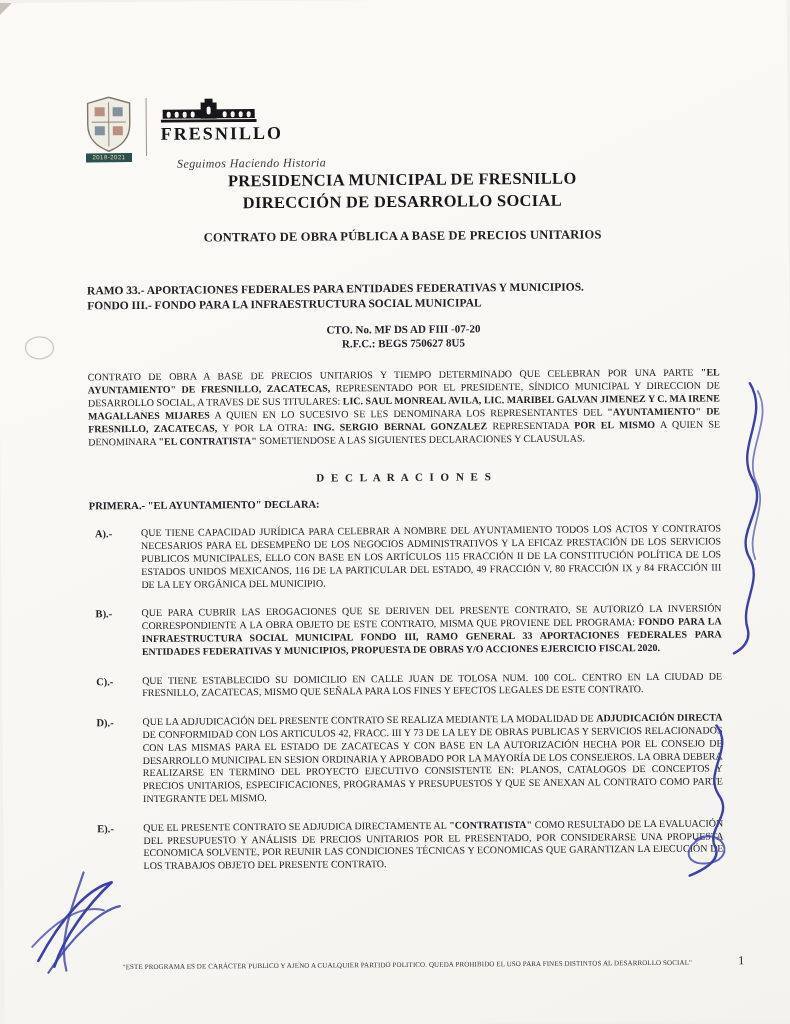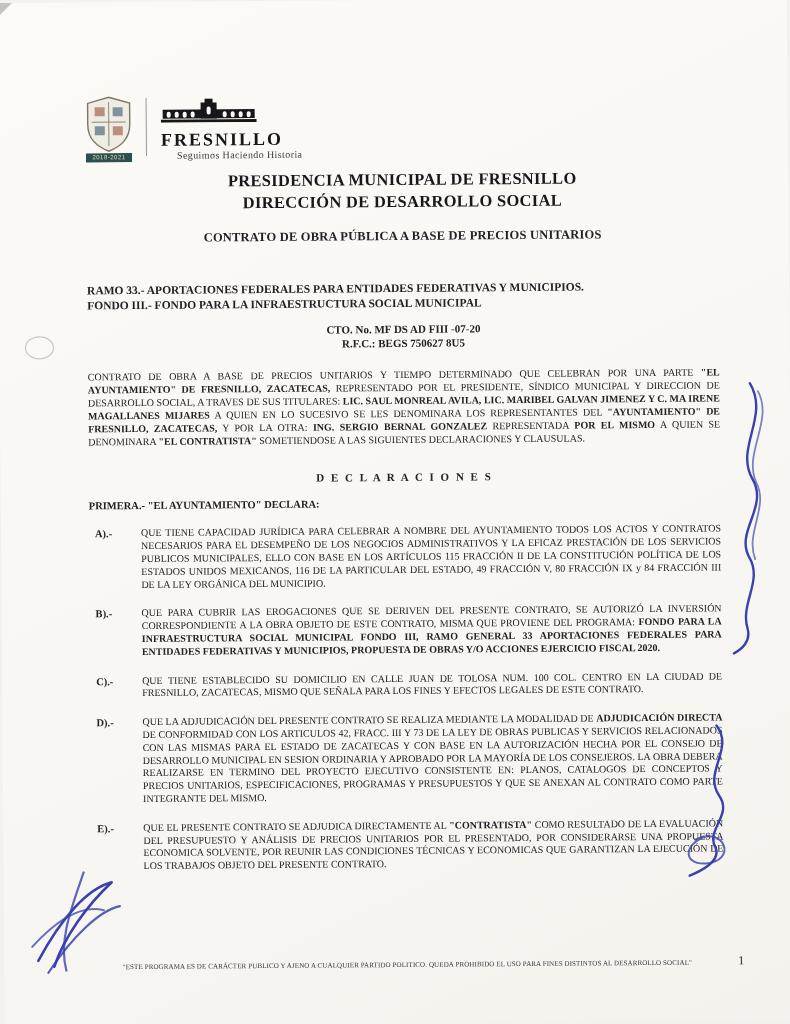--- a/index.html
+++ b/index.html
@@ -30,22 +30,22 @@
   .escudo { width:46px; text-align:center; }
   .escudo svg { display:block; margin:0 auto; }
   .escudo-years {
     margin-top:1px; background:#2c4f50; color:#e9dcae;
     font-size:6px; letter-spacing:.5px; padding:1px 0 2px;
     font-family:"Liberation Sans", sans-serif;
   }
   .logo-divider { width:1px; height:58px; background:#9a968e; margin-top:2px; }
   .fresnillo { margin-top:3px; }
   .fresnillo svg { display:block; }
-  .fres-word { font-weight:bold; font-size:18px; letter-spacing:2px; color:#15161a; line-height:1; margin-top:8px; }
-  .fres-tag { font-size:10px; color:#3a3a3a; letter-spacing:.4px; margin-top:1px; padding-left:16px; }
+  .fres-word { font-weight:bold; font-size:18px; letter-spacing:2px; color:#15161a; line-height:1; margin-top:2px; }
+  .fres-tag { font-style:italic; font-size:12px; color:#3a3a3a; letter-spacing:.4px; margin-top:14px; padding-left:16px; }
 
   .titles { margin-top:9px; text-align:center; }
   .title { font-weight:bold; font-size:16.5px; letter-spacing:.3px; color:#17171c; line-height:1.35; }
   .subtitle { margin-top:15px; text-align:center; font-weight:bold; font-size:12.5px; letter-spacing:.2px; }
 
   .program { margin-top:37px; font-weight:bold; font-size:11.5px; line-height:1.32; }
   .contract-ref { margin-top:11px; text-align:center; font-weight:bold; font-size:11px; line-height:1.3; }
 
   .intro { margin-top:18px; font-size:10px; line-height:1.3; text-align:justify; }
   .b { font-weight:bold; }

